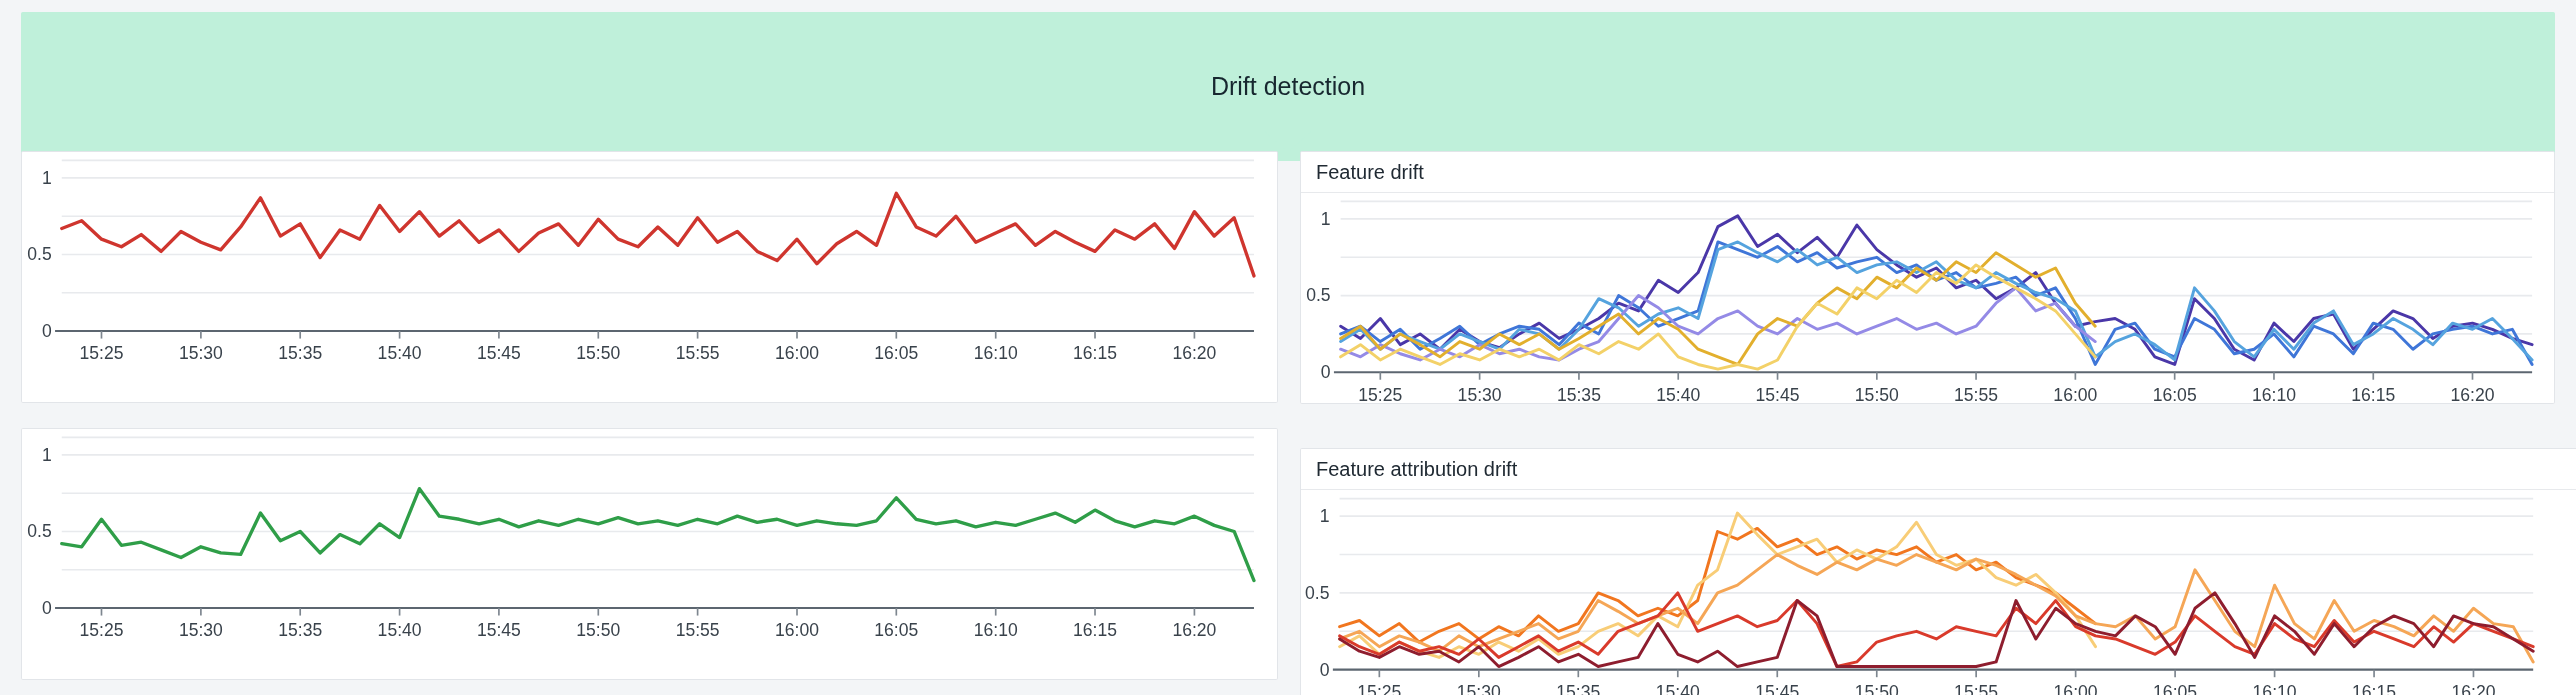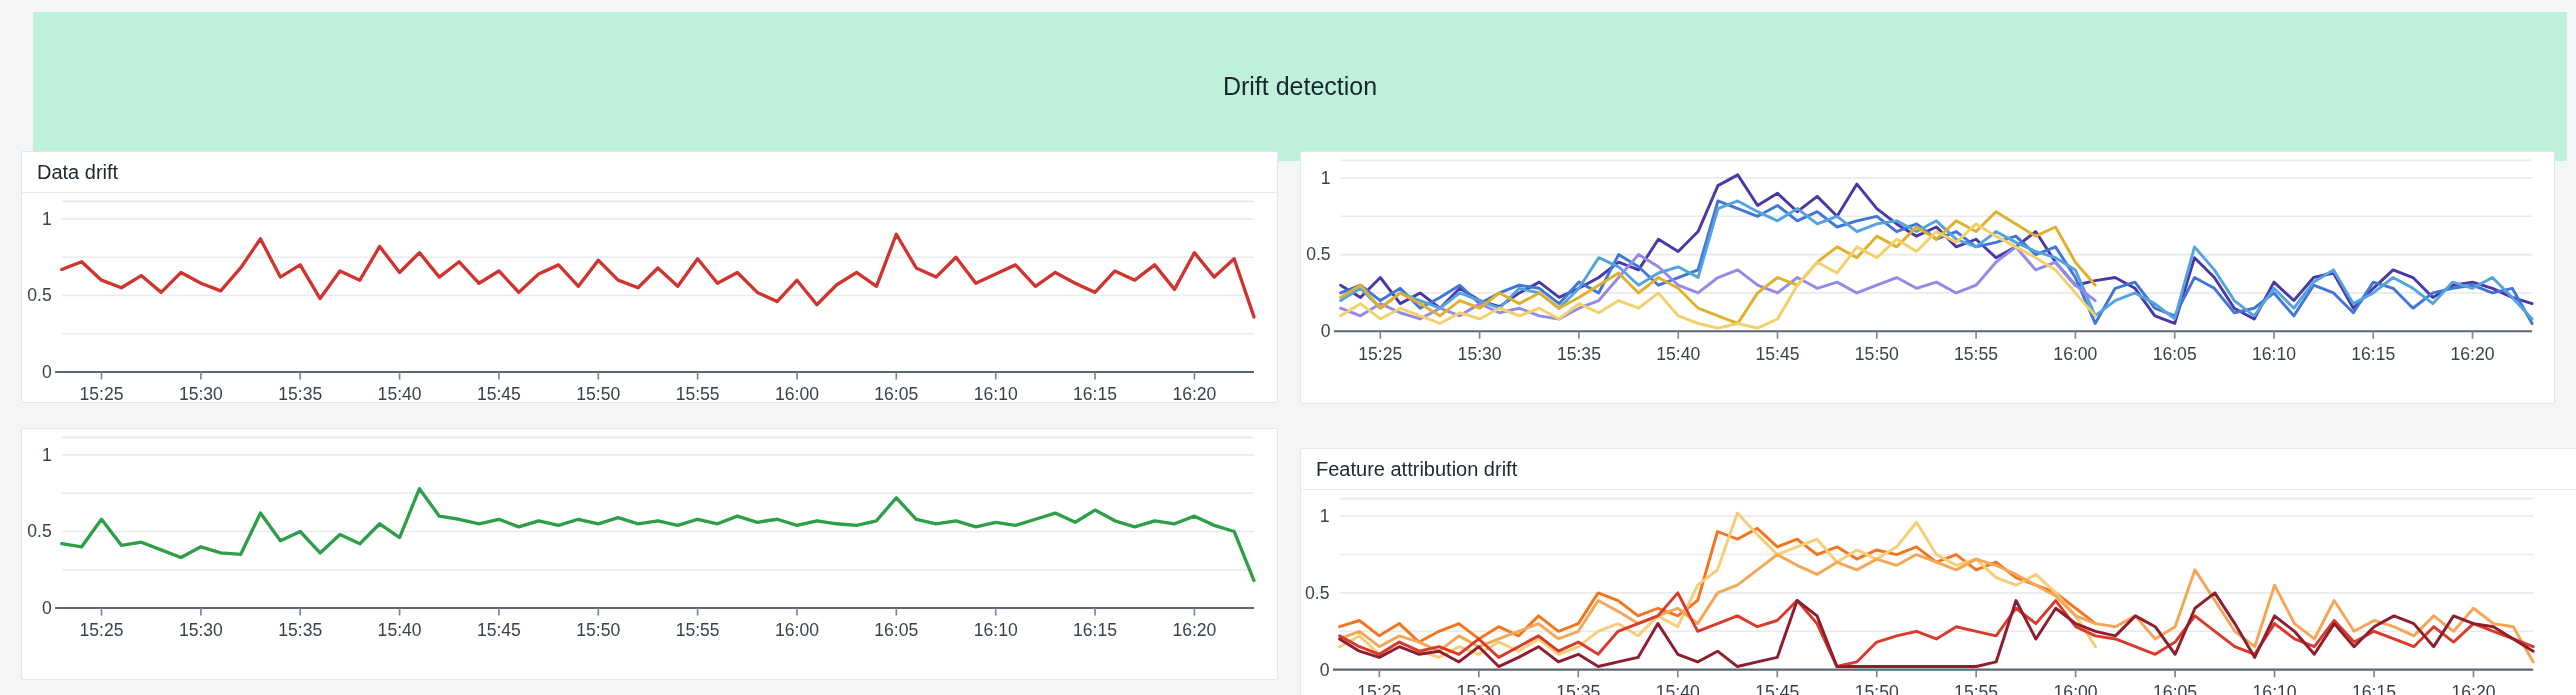--- a/index.html
+++ b/index.html
@@ -4,21 +4,21 @@
 <style>
   html,body{margin:0;padding:0;}
   body{
     width:2576px;height:696px;
     background:#f3f5f7;
     font-family:"Liberation Sans", sans-serif;
     position:relative;overflow:hidden;
     color:#1f262d;
   }
   .banner{
-    position:absolute;left:33px;top:11.7px;width:2534px;height:149px;
+    position:absolute;left:21px;top:11.7px;width:2534px;height:149px;
     display:flex;align-items:center;justify-content:center;
     border-radius:1.7px;
   }
   .banner-title{font-size:25px;color:#17272f;}
   .notch{
     position:absolute;left:1263px;top:130px;width:0;height:0;
     border-left:25px solid transparent;border-right:25px solid transparent;
     border-top:22px solid #bff0da;
   }
   .panel{
@@ -45,23 +45,20 @@
 </style>
 </head>
 <body>
 
 <div class="banner" style="background: rgb(191, 240, 218); color: rgb(23, 39, 47);">
   <span class="banner-title">Drift detection</span>
 </div>
 <div class="notch"></div>
 
 <div class="panel" id="panel-0">
-  <div class="panel-header">
-    <span>Data drift</span>
-  </div>
   <div class="panel-body">
     <svg width="1255" height="210" viewBox="0 0 1497 251">
         <line class="grid" x1="46" x2="1471" y1="10" y2="10"></line>
         <line class="grid" x1="46" x2="1471" y1="168.25" y2="168.25"></line>
         <line class="grid" x1="46" x2="1471" y1="122.5" y2="122.5"></line>
         <line class="grid" x1="46" x2="1471" y1="76.75" y2="76.75"></line>
         <line class="grid" x1="46" x2="1471" y1="31" y2="31"></line>
         <line class="axis" x1="38" x2="1471" y1="214" y2="214"></line>
         <line class="tick" x1="93.5" x2="93.5" y1="214" y2="223"></line>
         <text class="xlab" x="93.5" y="248">15:25</text>
@@ -89,20 +86,23 @@
         <text class="xlab" x="1399.8" y="248">16:20</text>
         <text class="ylab" x="34" y="221.0">0</text>
         <text class="ylab" x="34" y="129.5">0.5</text>
         <text class="ylab" x="34" y="38.0">1</text>
         <polyline points="46.0,91.4 69.8,82.2 93.5,104.2 117.3,113.3 141.0,98.7 164.8,118.8 188.5,95.0 212.3,107.9 236.0,117.0 259.8,89.6 283.5,54.8 307.3,100.5 331.0,85.9 354.8,126.2 378.5,93.2 402.3,104.2 426.0,63.9 449.8,95.0 473.5,71.3 497.3,100.5 521.0,82.2 544.8,107.9 568.5,93.2 592.3,118.8 616.0,96.9 639.8,85.9 663.5,111.5 687.3,80.4 711.0,104.2 734.8,113.3 758.5,89.6 782.3,111.5 806.0,78.6 829.8,107.9 853.5,95.0 877.3,118.8 901.0,129.8 924.8,104.2 948.5,133.5 972.3,109.7 996.0,95.0 1019.8,111.5 1043.5,49.3 1067.3,89.6 1091.0,100.5 1114.8,76.8 1138.5,107.9 1162.3,96.9 1186.0,85.9 1209.8,111.5 1233.5,95.0 1257.3,107.9 1281.0,118.8 1304.8,93.2 1328.5,104.2 1352.3,85.9 1376.0,115.2 1399.8,71.3 1423.5,100.5 1447.3,78.6 1471.0,148.1" fill="none" stroke="#cf352e" stroke-width="4" stroke-linejoin="round" stroke-linecap="round"></polyline>
       </svg>
   </div>
 </div>
 
 <div class="panel" id="panel-1">
+  <div class="panel-header">
+    <span>Feature drift</span>
+  </div>
   <div class="panel-body">
     <svg width="1254" height="211" viewBox="0 0 1495 252">
         <line class="grid" x1="46" x2="1469" y1="10" y2="10"></line>
         <line class="grid" x1="46" x2="1469" y1="168.25" y2="168.25"></line>
         <line class="grid" x1="46" x2="1469" y1="122.5" y2="122.5"></line>
         <line class="grid" x1="46" x2="1469" y1="76.75" y2="76.75"></line>
         <line class="grid" x1="46" x2="1469" y1="31" y2="31"></line>
         <line class="axis" x1="38" x2="1469" y1="214" y2="214"></line>
         <line class="tick" x1="93.4" x2="93.4" y1="214" y2="223"></line>
         <text class="xlab" x="93.4" y="248">15:25</text>

